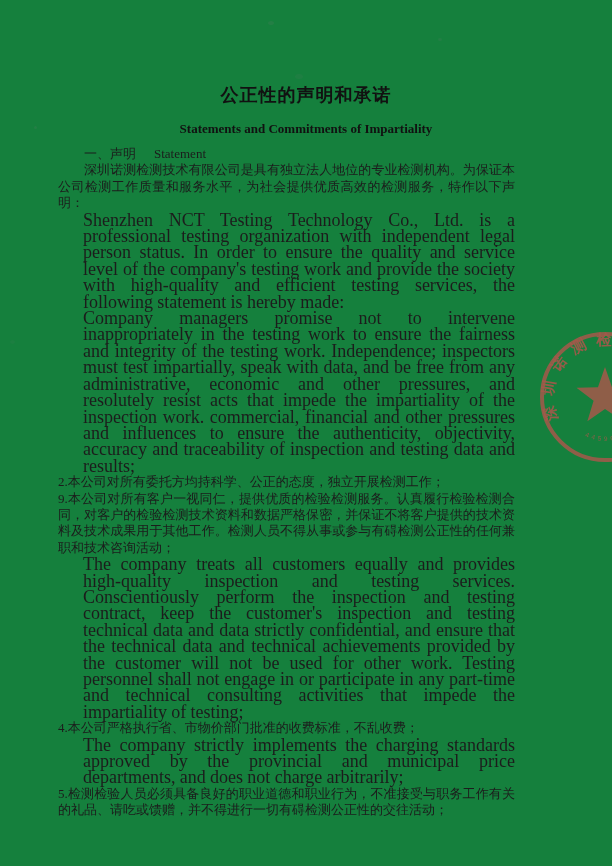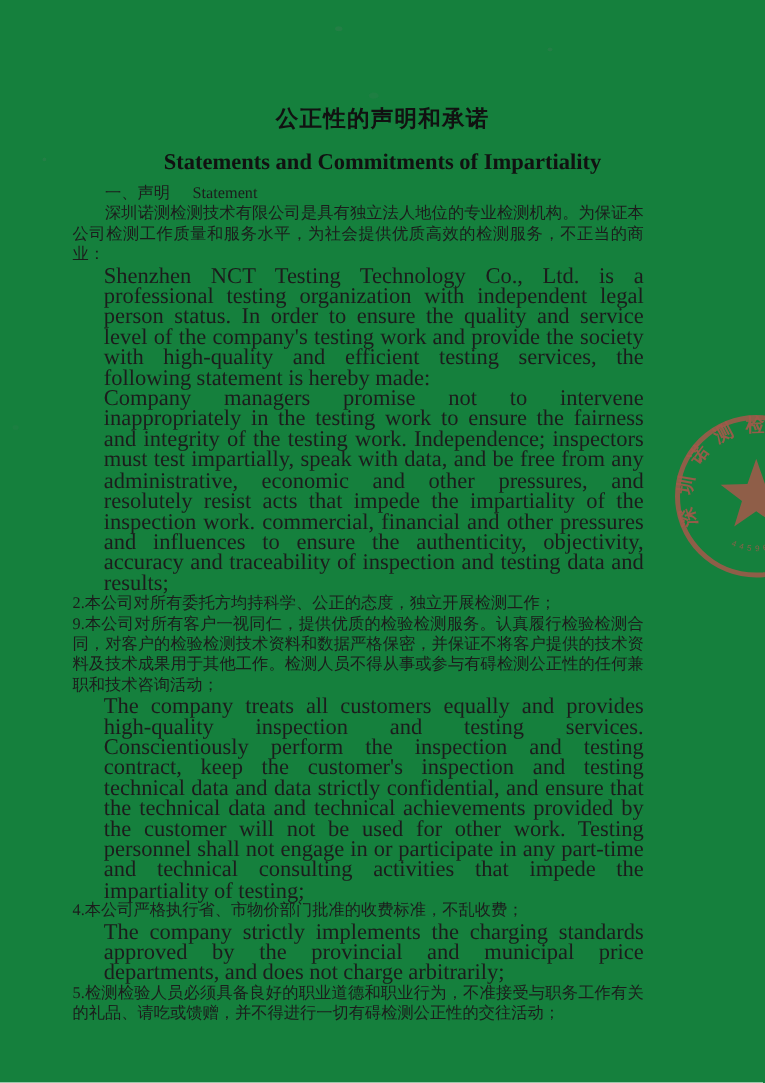--- a/index.html
+++ b/index.html
@@ -16,21 +16,21 @@
     text-align:center;
     font-size:18px;
     font-weight:bold;
     letter-spacing:1px;
     line-height:22px;
     color:#111;
   }
   .title-en{
     margin:13px 0 0 0;
     text-align:center;
-    font-size:18px;
+    font-size:13px;
     font-weight:bold;
     line-height:20px;
     color:#111;
   }
   .body-text{
     position:relative;
     margin:7px 0 0 58px;
     width:457px;
     font-size:13px;
     line-height:16.4px;
@@ -77,21 +77,21 @@
   <div class="speck s4"></div>
   <div class="speck s5"></div>
 
   <h1 class="title-zh">公正性的声明和承诺</h1>
   <h2 class="title-en">Statements and Commitments of Impartiality</h2>
 
   <div class="body-text">
 
     <p class="para-zh sec-head"><span>一、声明</span><span class="en-label">Statement</span></p>
 
-    <p class="para-zh indent">深圳诺测检测技术有限公司是具有独立法人地位的专业检测机构。为保证本公司检测工作质量和服务水平，为社会提供优质高效的检测服务，不正当的商业：</p>
+    <p class="para-zh indent">深圳诺测检测技术有限公司是具有独立法人地位的专业检测机构。为保证本公司检测工作质量和服务水平，为社会提供优质高效的检测服务，特作以下声明：</p>
     <p class="para-en">Shenzhen NCT Testing Technology Co., Ltd. is a professional testing organization with independent legal person status. In order to ensure the quality and service level of the company's testing work and provide the society with high-quality and efficient testing services, the following statement is hereby made:</p>
 
     <p class="para-en">Company managers promise not to intervene inappropriately in the testing work to ensure the fairness and integrity of the testing work. Independence; inspectors must test impartially, speak with data, and be free from any administrative, economic and other pressures, and resolutely resist acts that impede the impartiality of the inspection work. commercial, financial and other pressures and influences to ensure the authenticity, objectivity, accuracy and traceability of inspection and testing data and results;</p>
 
     <p class="para-zh">2.本公司对所有委托方均持科学、公正的态度，独立开展检测工作；</p>
 
     <p class="para-zh">9.本公司对所有客户一视同仁，提供优质的检验检测服务。认真履行检验检测合同，对客户的检验检测技术资料和数据严格保密，并保证不将客户提供的技术资料及技术成果用于其他工作。检测人员不得从事或参与有碍检测公正性的任何兼职和技术咨询活动；</p>
     <p class="para-en">The company treats all customers equally and provides high-quality inspection and testing services. Conscientiously perform the inspection and testing contract, keep the customer's inspection and testing technical data and data strictly confidential, and ensure that the technical data and technical achievements provided by the customer will not be used for other work. Testing personnel shall not engage in or participate in any part-time and technical consulting activities that impede the impartiality of testing;</p>
 
     <p class="para-zh">4.本公司严格执行省、市物价部门批准的收费标准，不乱收费；</p>

